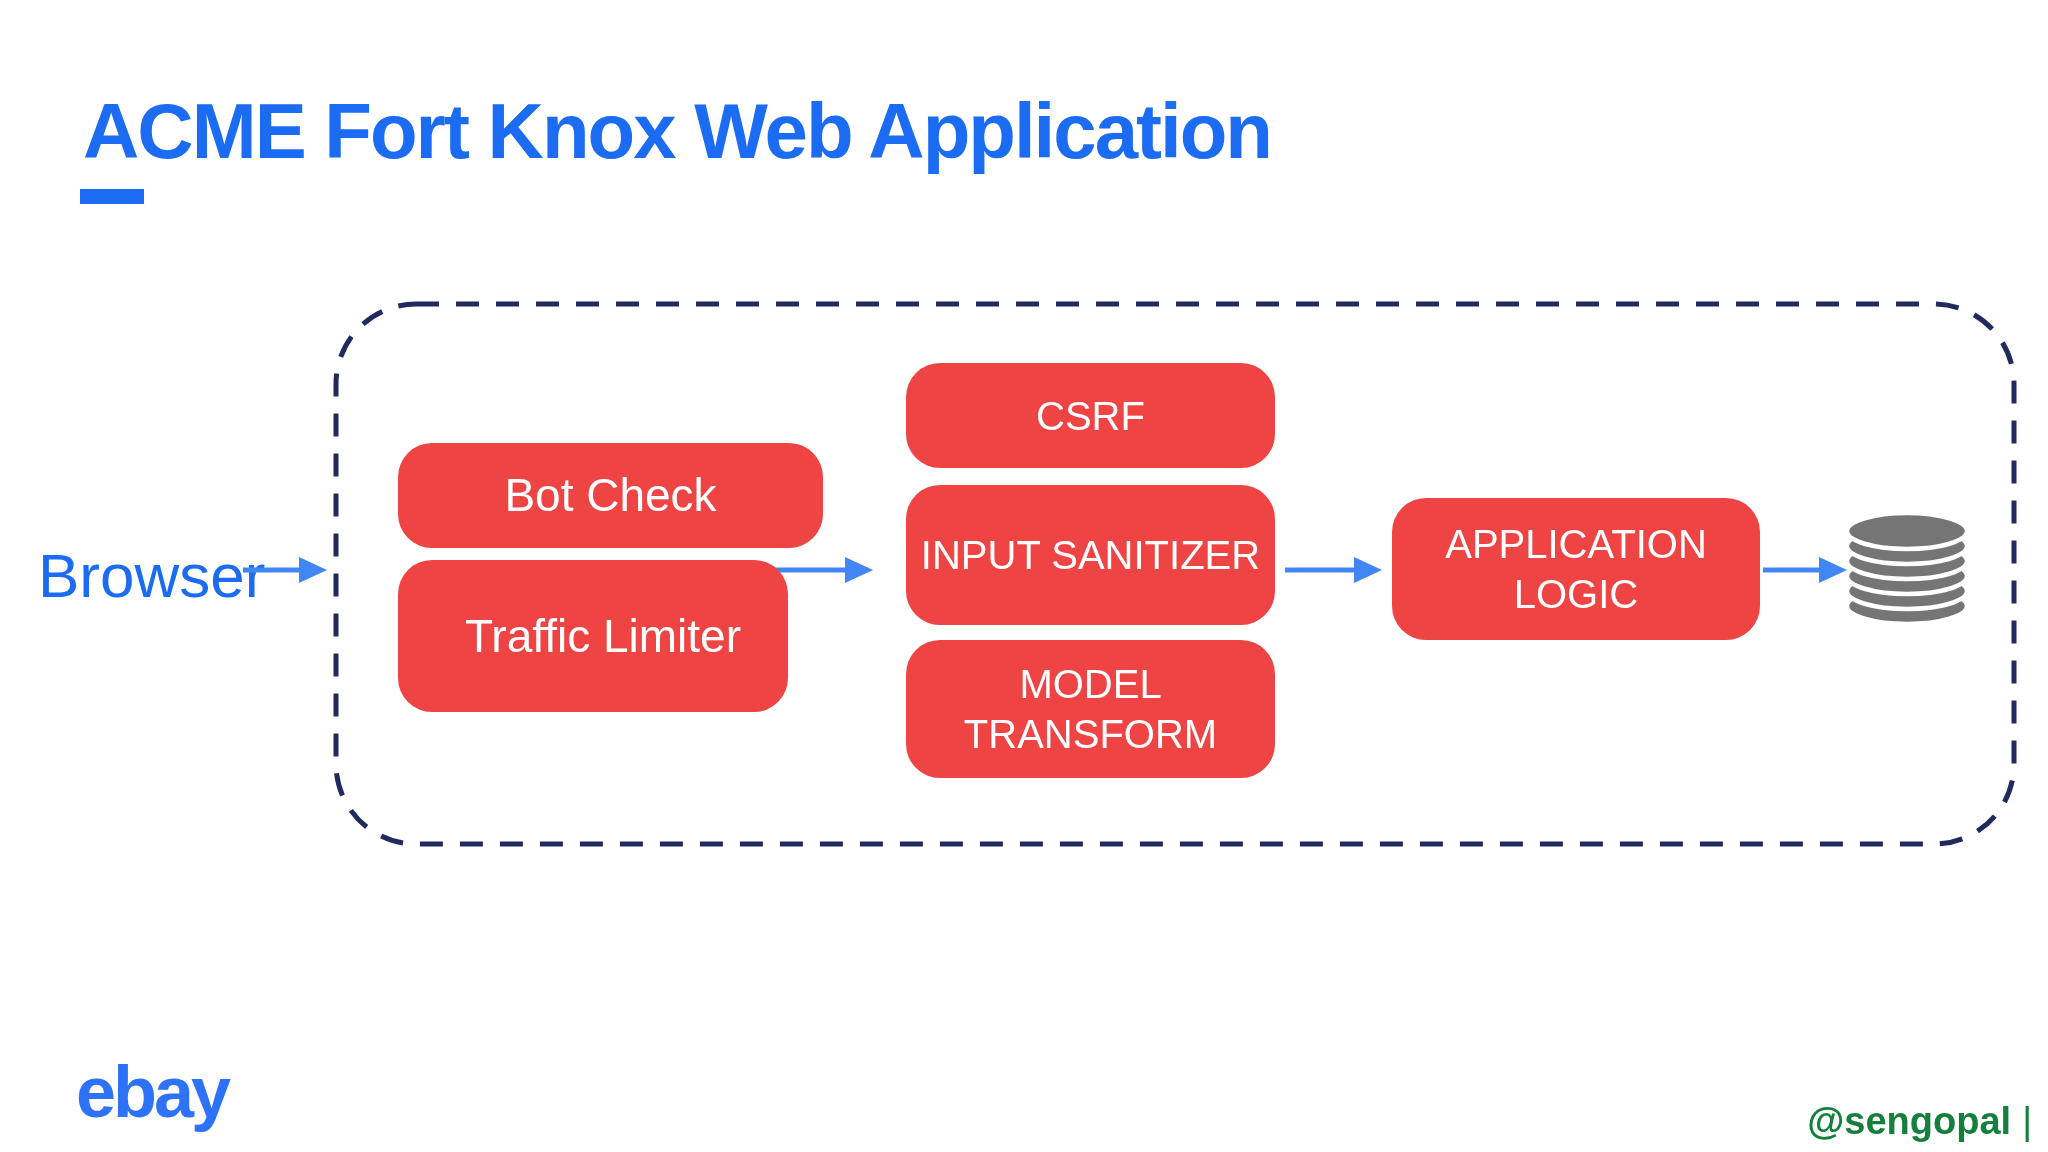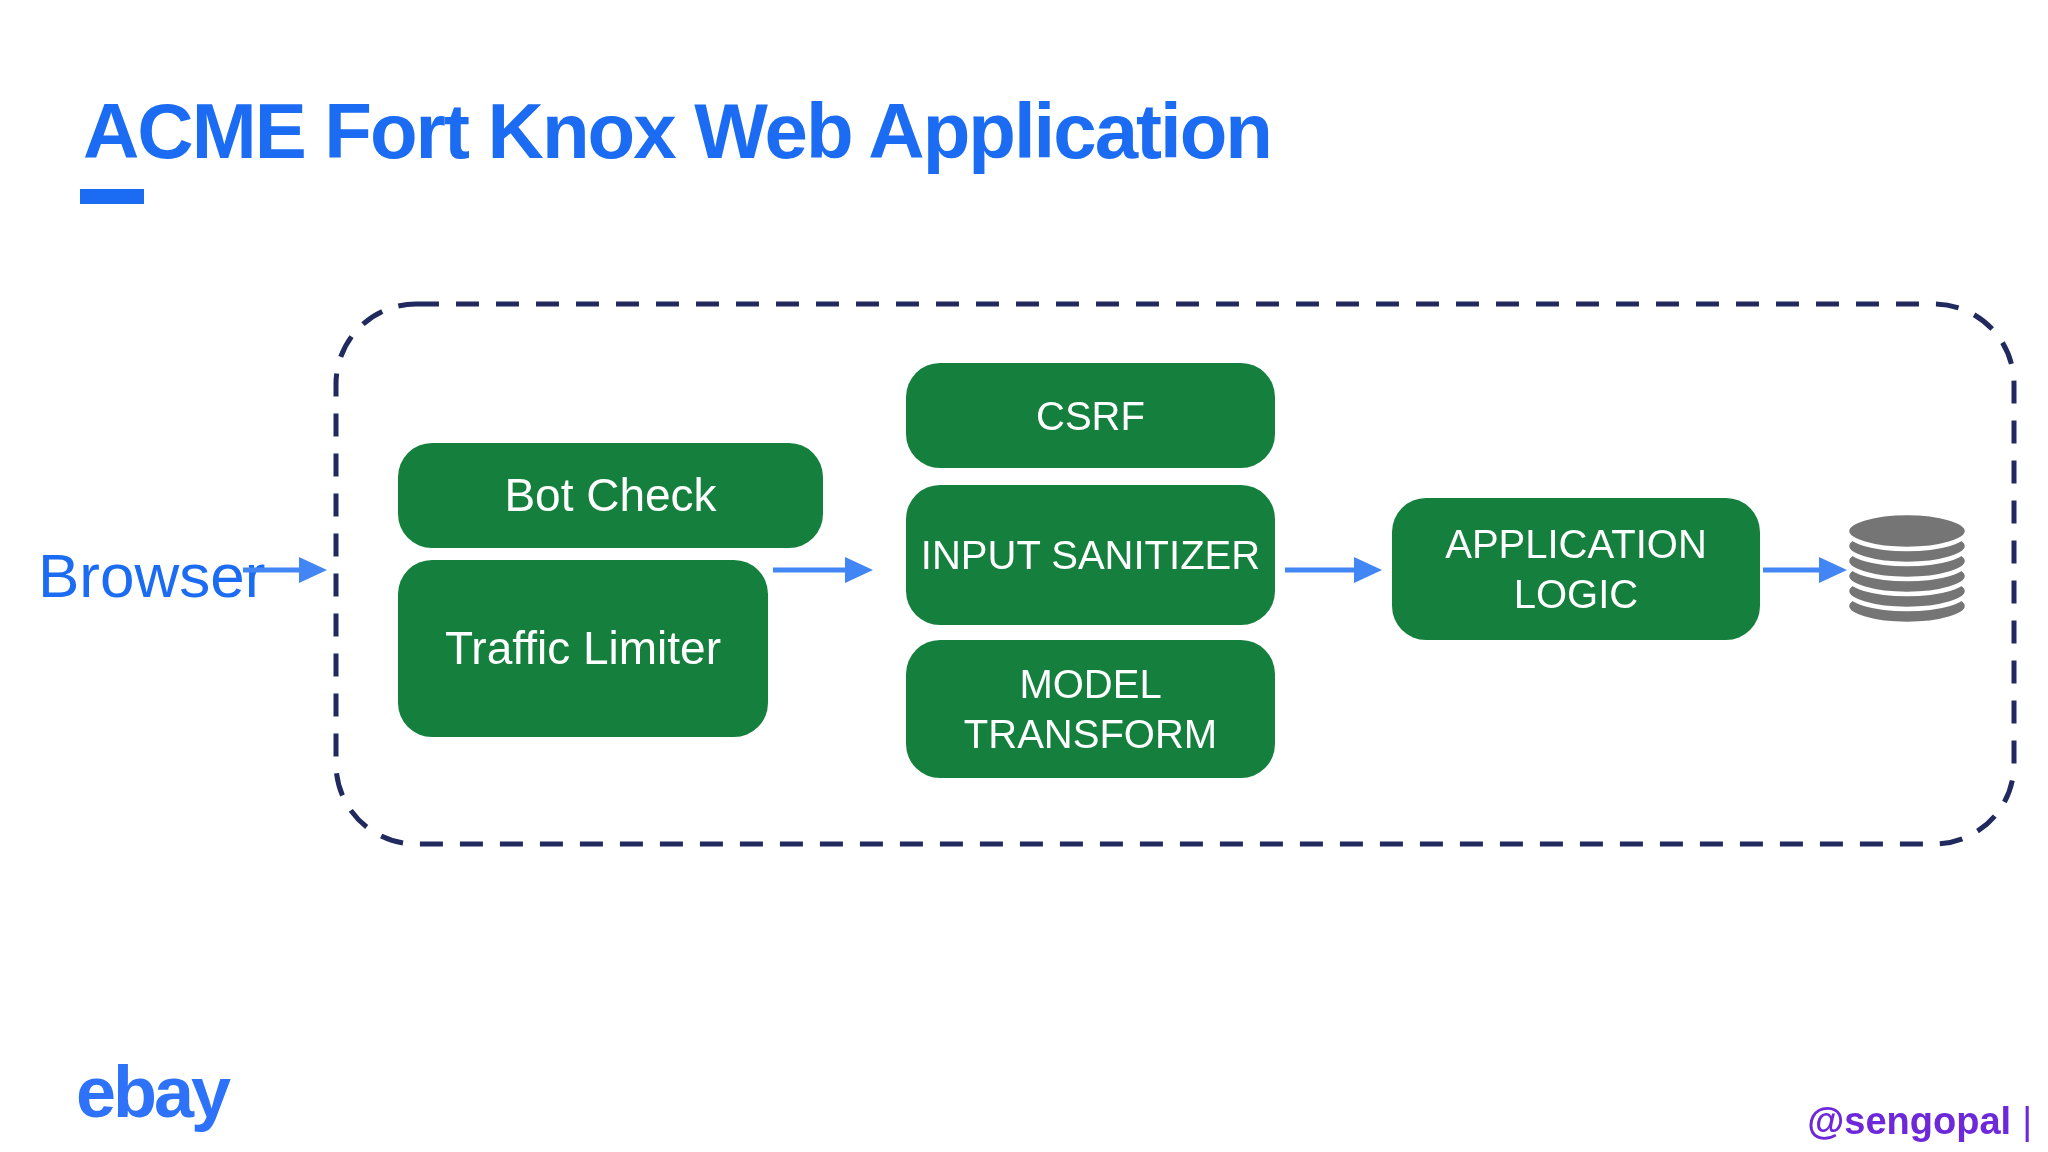--- a/index.html
+++ b/index.html
@@ -24,43 +24,43 @@
     font-size:62px;color:#1b6cf3;line-height:1;white-space:nowrap;
   }
   .boundary{position:absolute;left:333px;top:301px;}
   .arrow{position:absolute;top:552px;height:36px;}
   .arrow-1{left:243px;width:84px;}
   .arrow-2{left:773px;width:100px;}
   .arrow-3{left:1285px;width:97px;}
   .arrow-4{left:1763px;width:84px;}
   .node{
     position:absolute;
-    background:#15803d;color:#ffffff;
+    background:#ef4444;color:#ffffff;
     border-radius:34px;
     display:flex;align-items:center;justify-content:center;
     text-align:center;
   }
   .node-sentence{font-size:46px;line-height:1.1;}
   .node-caps{font-size:40px;line-height:50px;}
   .node-bot-check{left:398px;top:443px;width:425px;height:105px;}
-  .node-traffic-limiter{left:398px;top:560px;width:370px;height:177px;}
+  .node-traffic-limiter{left:398px;top:560px;width:370px;height:152px;padding-left:20px;}
   .node-csrf{left:906px;top:363px;width:369px;height:105px;}
   .node-input-sanitizer{left:906px;top:485px;width:369px;height:140px;}
   .node-model-transform{left:906px;top:640px;width:369px;height:138px;}
   .node-application-logic{left:1392px;top:498px;width:368px;height:142px;justify-content:center;}
   .node-label{display:block;padding:0 14px;}
   .db-icon{position:absolute;left:1843px;top:510px;}
   .ebay-logo{
     position:absolute;left:76px;top:1056px;
     font-size:72px;font-weight:bold;letter-spacing:-3px;
     color:#2d72f8;line-height:1;
   }
   .attribution{
     position:absolute;right:16px;bottom:9px;
-    font-size:38px;color:#6d28d9;line-height:44px;
+    font-size:38px;color:#15803d;line-height:44px;
     display:inline-flex;gap:11px;white-space:nowrap;
   }
   .attribution .handle{font-weight:bold;}
 </style>
 </head>
 <body>
 
 <div class="slide">
 
   <h1 class="title">ACME Fort Knox Web Application</h1>

